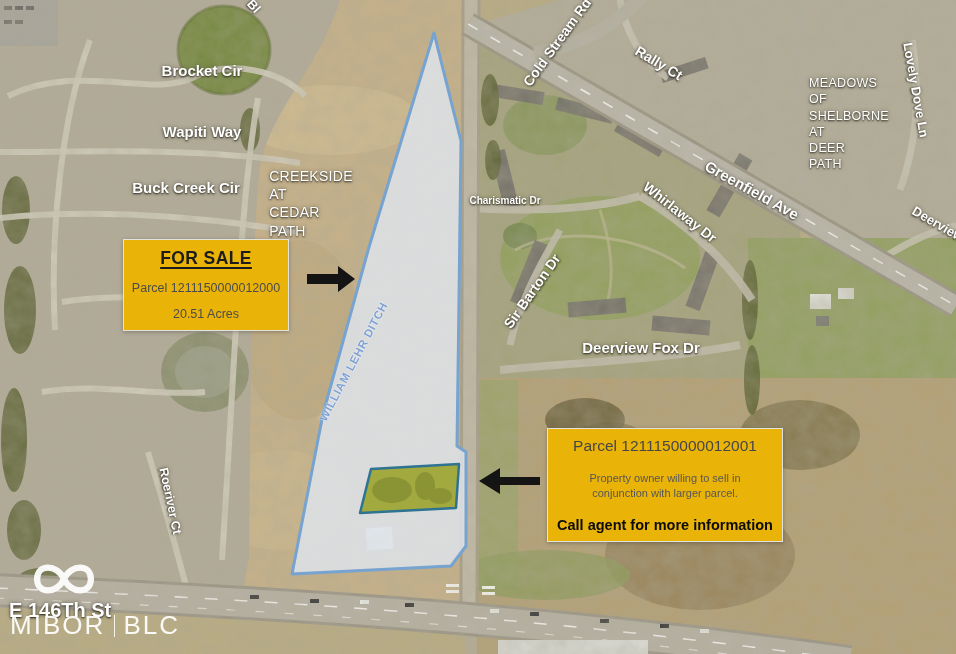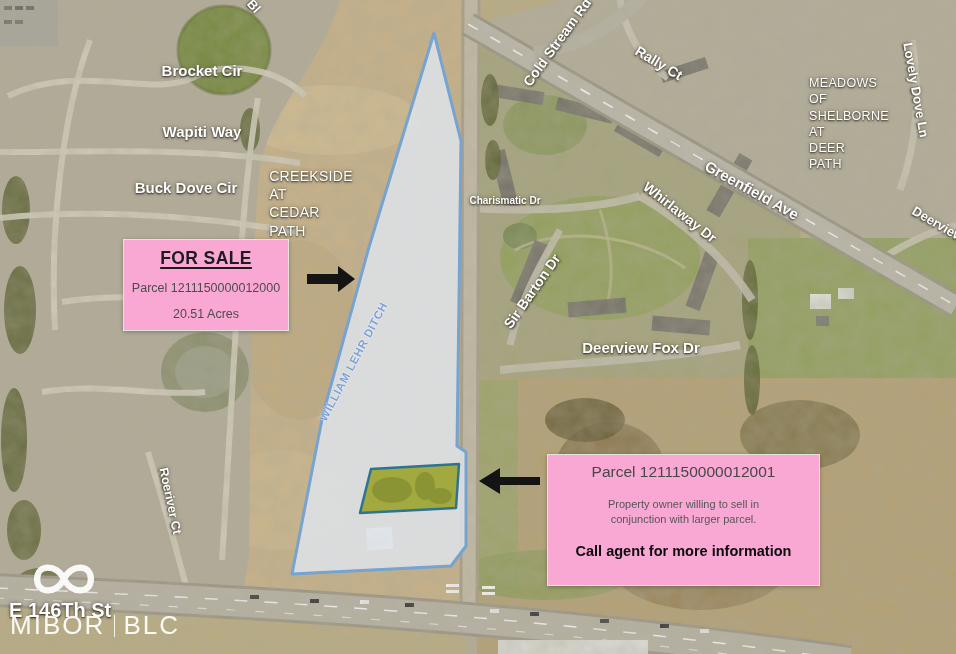--- a/index.html
+++ b/index.html
@@ -11,29 +11,29 @@
   .street{position:absolute;color:#fff;font-weight:bold;white-space:nowrap;line-height:1;
           text-shadow:0 1px 2px rgba(35,32,22,.95),0 0 4px rgba(35,32,22,.45);}
   .ctr{transform:translate(-50%,-50%);}
   .nbhd{position:absolute;color:#fff;font-weight:normal;text-align:left;line-height:1.3;
         letter-spacing:.3px;transform:translate(-50%,-50%);
         text-shadow:0 1px 2px rgba(35,32,22,.95),0 0 4px rgba(35,32,22,.45);}
   .ditch{letter-spacing:.6px;font-weight:bold;
          text-shadow:0 0 2px rgba(250,252,255,.75),0 0 1px rgba(250,252,255,.9);}
 
   
-  .callout{position:absolute;background:#f9a8d4;border:1px solid #e2e2df;
+  .callout{position:absolute;background:#eab308;border:1px solid #e2e2df;
            box-shadow:0 1px 4px rgba(0,0,0,.28);text-align:center;color:#4a4a4a;
            box-sizing:border-box;}
   .sale{left:123px;top:239px;width:166px;padding:8px 6px 9px;}
   .sale .title{font-size:17.5px;font-weight:bold;color:#1c1c1c;letter-spacing:.4px;
                text-decoration:underline;text-decoration-thickness:2px;text-underline-offset:3px;
                margin-bottom:6px;}
   .sale .line{font-size:12.5px;color:#4c4c4c;margin-top:12px;}
-  .info{left:547px;top:454px;width:273px;padding:8px 6px 26px;}
+  .info{left:547px;top:428px;width:236px;padding:8px 6px 8px;}
   .info .parcel{font-size:15.5px;color:#474747;margin-bottom:3px;}
   .info .note{font-size:11px;color:#565656;line-height:1.35;width:200px;margin:16px auto;}
   .info .cta{font-size:14.5px;font-weight:bold;color:#0c0c0c;margin-top:6px;}
 
   
   .logo{position:absolute;left:10px;top:553px;width:170px;text-align:left;
         color:rgba(255,255,255,.93);}
   .logo svg{display:inline-block;}
   .logo-text{display:flex;align-items:center;justify-content:center;gap:9px;
              font-size:26px;letter-spacing:2px;margin-top:1px;}
@@ -210,21 +210,21 @@
     <g fill="#141414">
       <path d="M307,274 H338 V266 L355,279 L338,292 V284 H307 Z"></path>
     </g>
     <g fill="#141414">
       <path d="M540,477 H500 V468 L479,481 L500,494 V485 H540 Z"></path>
     </g>
   </svg>
 
   <span class="street ctr" style="left:202px;top:70px;font-size:15px;">Brocket Cir</span>
   <span class="street ctr" style="left:202px;top:131px;font-size:15px;">Wapiti Way</span>
-  <span class="street ctr" style="left:186px;top:187px;font-size:15px;">Buck Dove Cir</span>
+  <span class="street ctr" style="left:186px;top:187px;font-size:15px;">Buck Creek Cir</span>
   <span class="street ctr" style="left:505px;top:201px;font-size:10px;">Charismatic Dr</span>
   <span class="street" style="left:557px;top:42px;font-size:14px;transform:translate(-50%,-50%) rotate(-54deg);">Cold Stream Rd</span>
   <span class="street" style="left:659px;top:63px;font-size:14px;transform:translate(-50%,-50%) rotate(31deg);">Rally Ct</span>
   <span class="street" style="left:680px;top:212px;font-size:14px;transform:translate(-50%,-50%) rotate(38deg);">Whirlaway Dr</span>
   <span class="street" style="left:752px;top:190px;font-size:15px;transform:translate(-50%,-50%) rotate(29deg);">Greenfield Ave</span>
   <span class="street" style="left:916px;top:90px;font-size:13px;transform:translate(-50%,-50%) rotate(80deg);">Lovely Dove Ln</span>
   <span class="street" style="left:938px;top:224px;font-size:13px;transform:translate(-50%,-50%) rotate(30deg);">Deerview</span>
   <span class="street" style="left:532px;top:291px;font-size:14px;transform:translate(-50%,-50%) rotate(-55deg);">Sir Barton Dr</span>
   <span class="street ctr" style="left:641px;top:347px;font-size:15px;">Deerview Fox Dr</span>
   <span class="street" style="left:170px;top:501px;font-size:12.5px;transform:translate(-50%,-50%) rotate(78deg);">Roeriver Ct</span>

